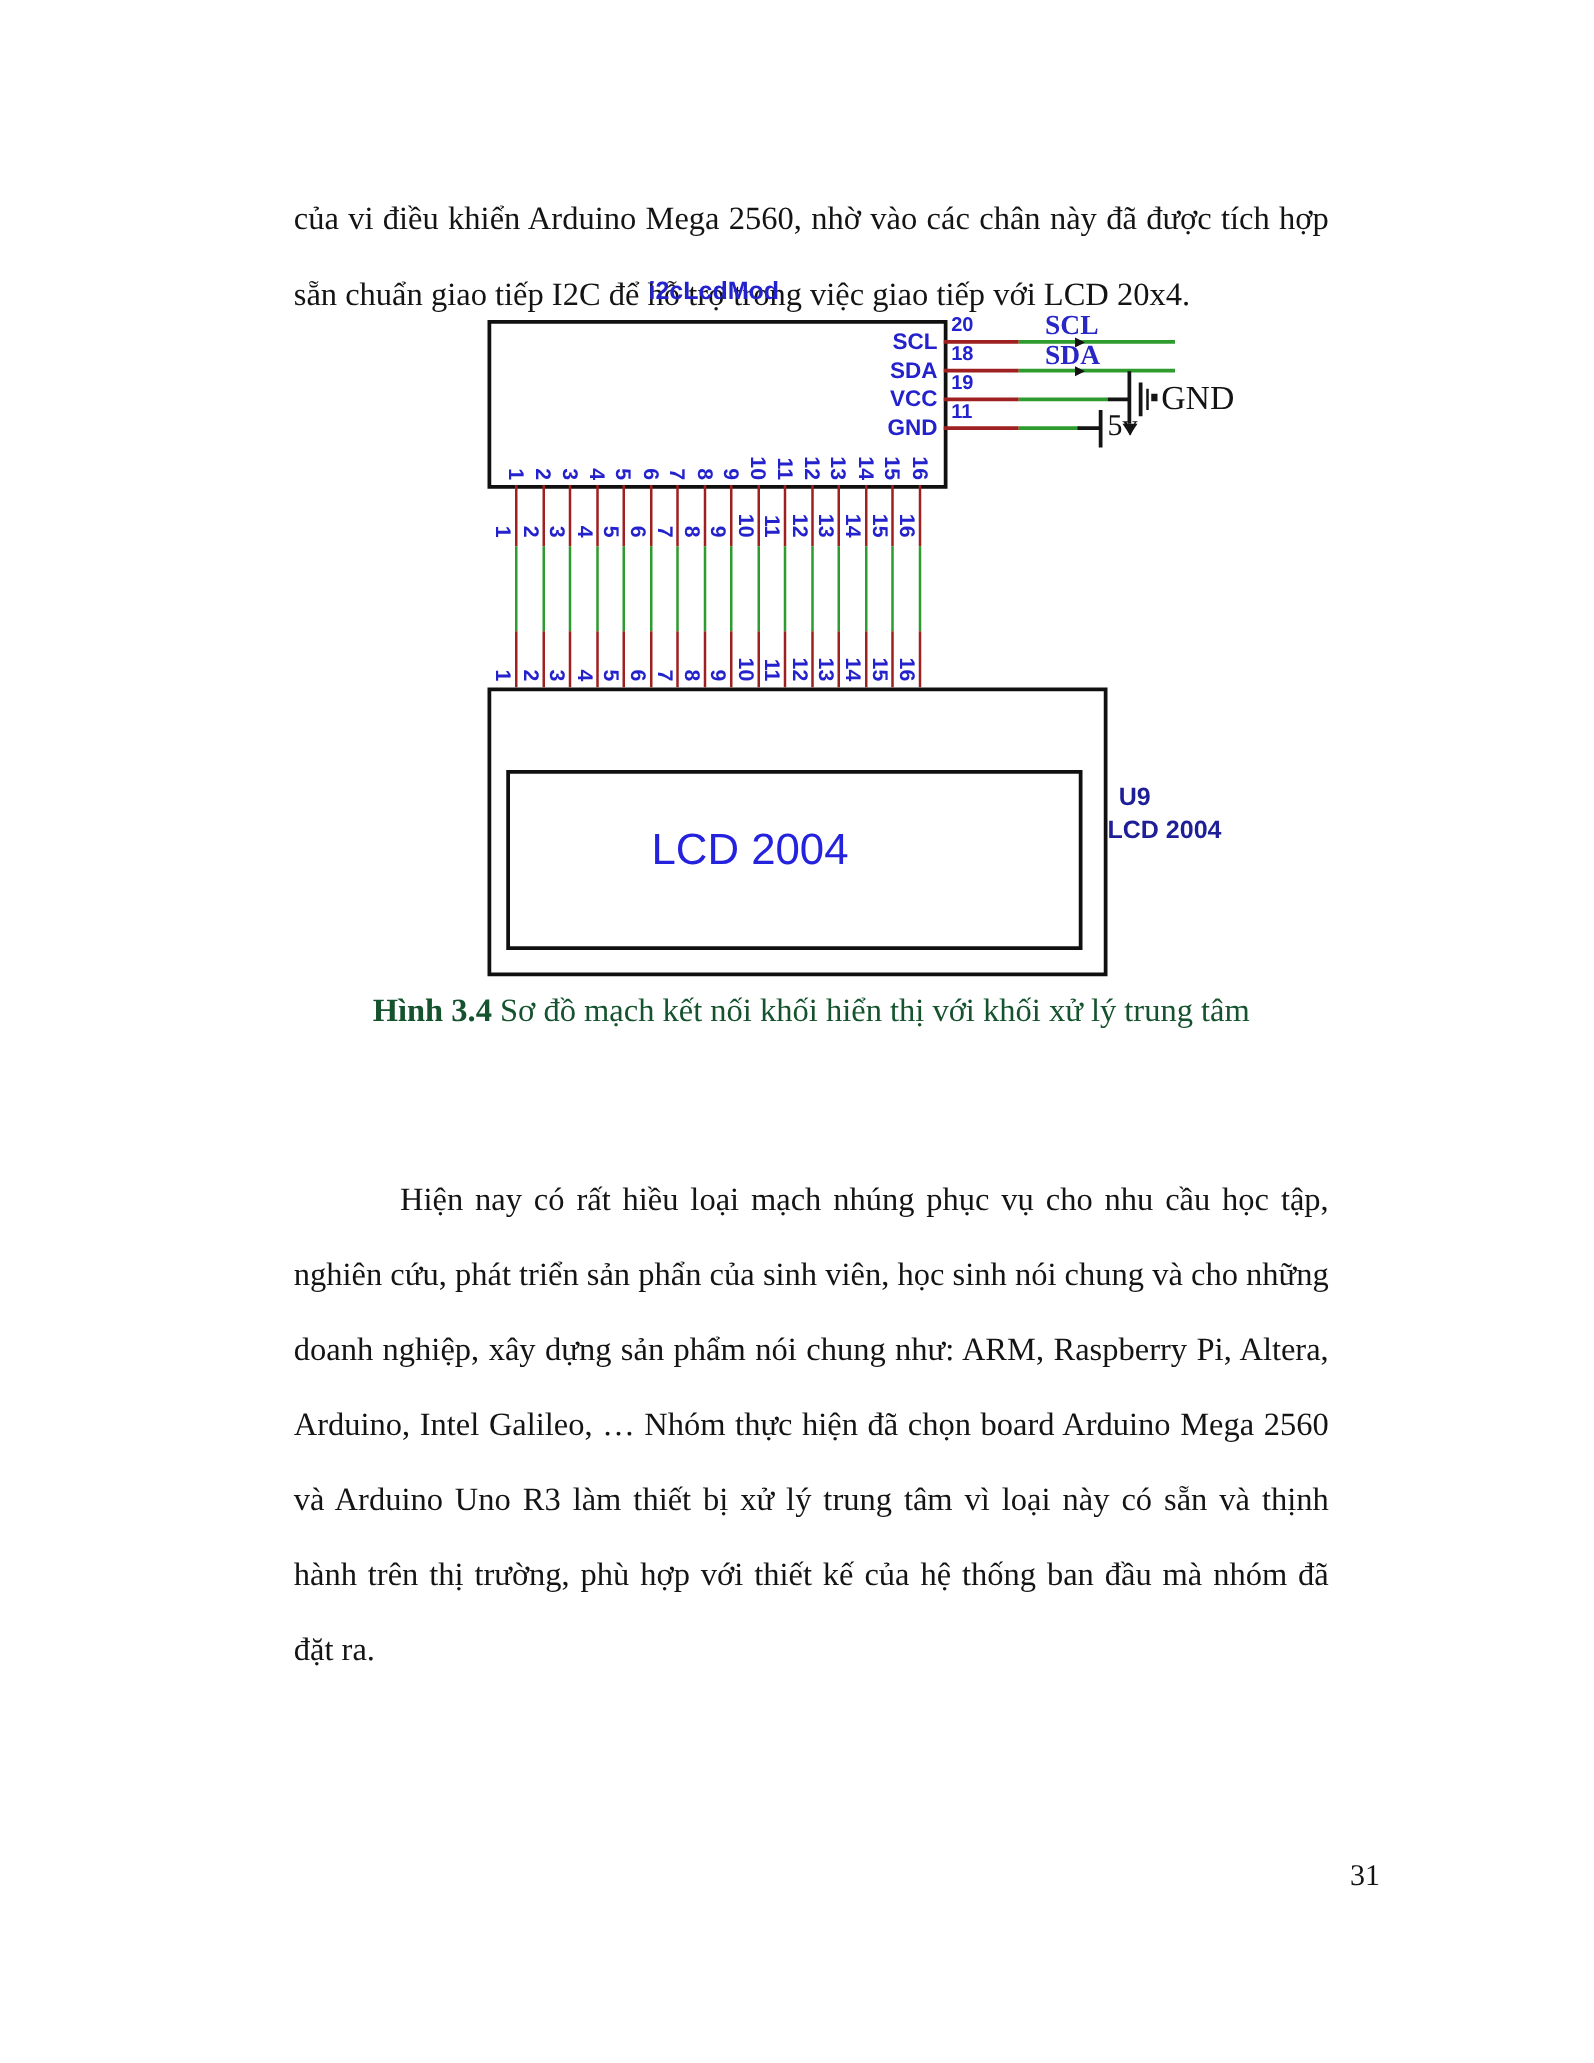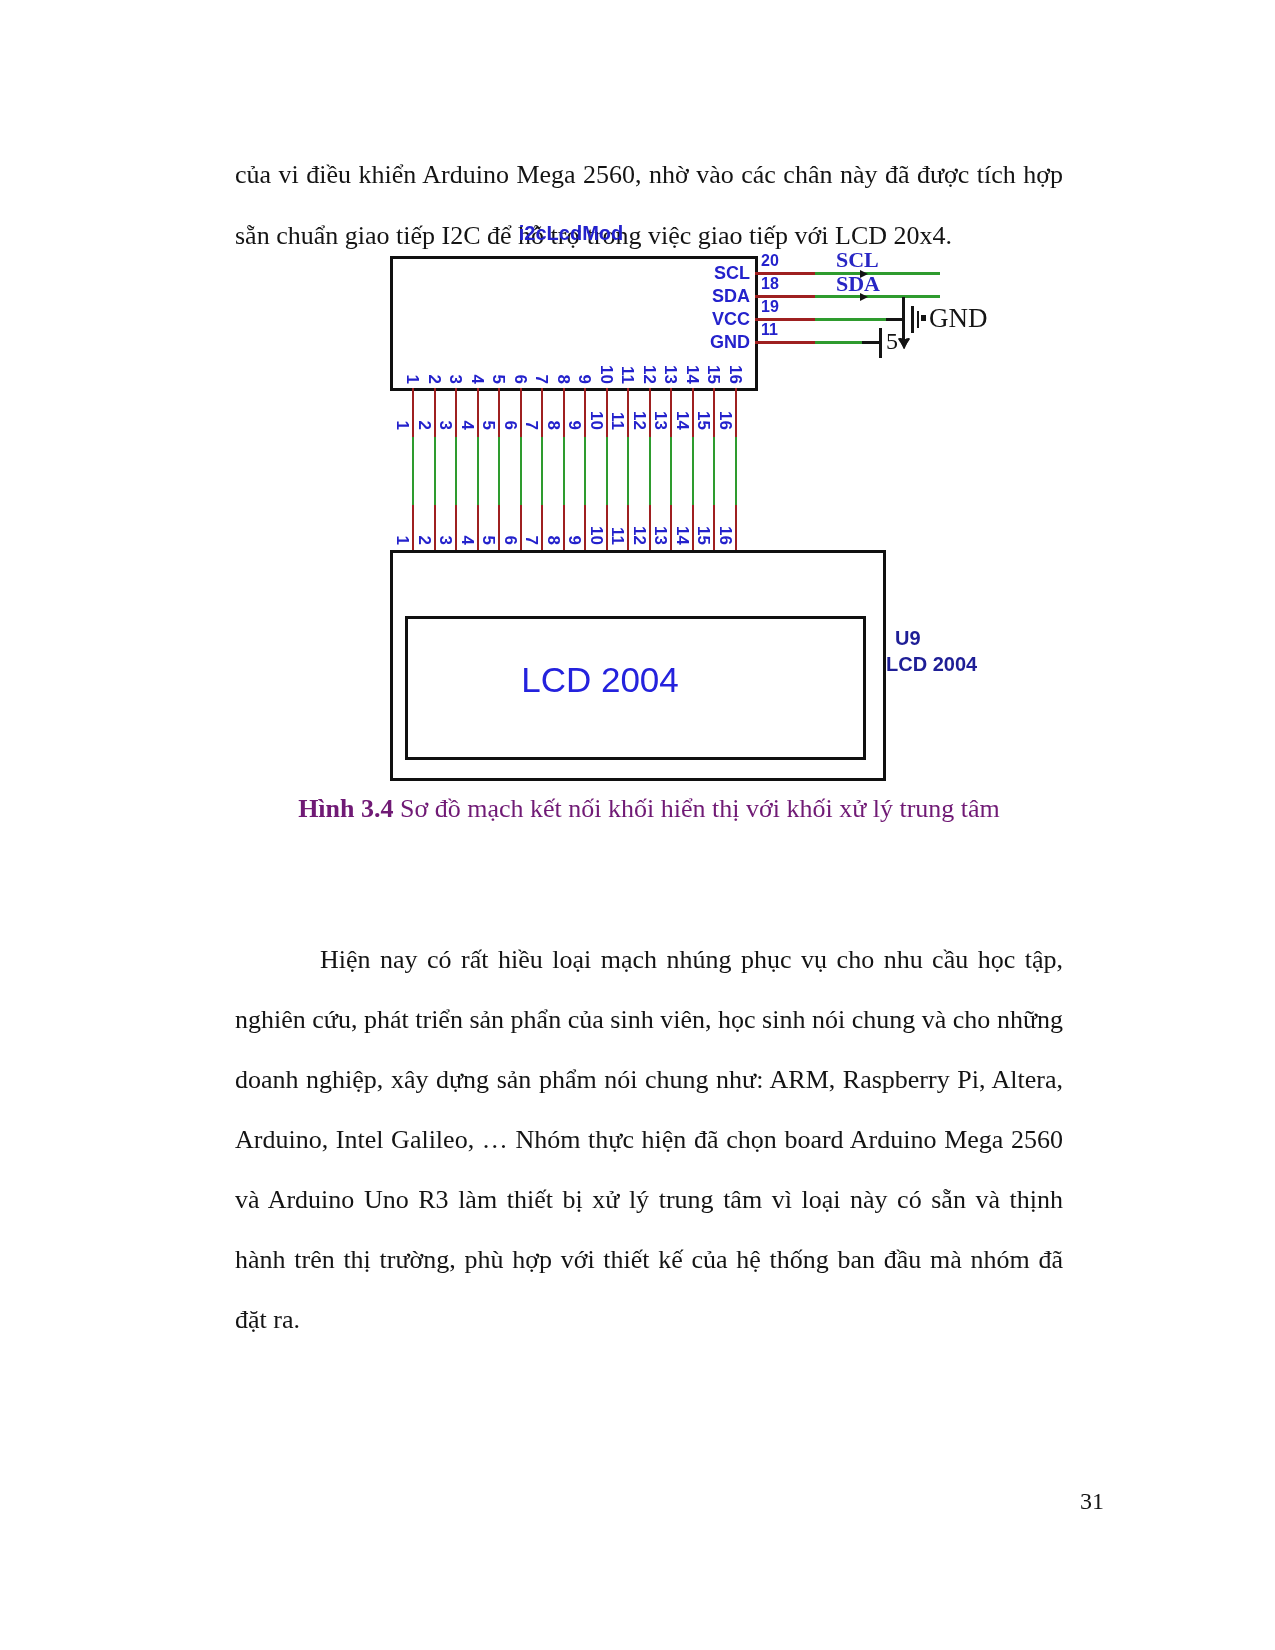--- a/index.html
+++ b/index.html
@@ -3,21 +3,21 @@
 <meta charset="utf-8">
 <style>
   html,body{margin:0;padding:0;background:#ffffff;}
   .page{position:relative;width:1275px;height:1650px;background:#ffffff;overflow:hidden;
         font-family:"Liberation Serif", serif;color:#141414;}
   .para{position:absolute;left:235px;width:828px;font-size:26px;line-height:61px;
         text-align:justify;color:#141414;}
   .intro{top:118px;}
   .bodytext{top:904px;line-height:60px;text-indent:85px;}
   .caption{position:absolute;left:235px;top:794px;width:828px;text-align:center;
-           font-size:26px;color:#701a75;}
+           font-size:26px;color:#14532d;}
   .caption b{font-weight:bold;}
   .heading{position:absolute;left:235px;top:856px;font-size:26px;font-weight:bold;color:#141414;}
   .heading .num{display:inline-block;margin-right:30px;}
   .pagenum{position:absolute;left:1080px;top:1488px;font-size:24px;color:#141414;}
 
   
   .schem{position:absolute;left:0;top:0;width:1134px;height:800px;}
   .box{position:absolute;border:3px solid #101010;background:#fff;}
   .modbox{left:390px;top:256px;width:362px;height:129px;}
   .lcdbox{left:390px;top:550px;width:490px;height:225px;}

